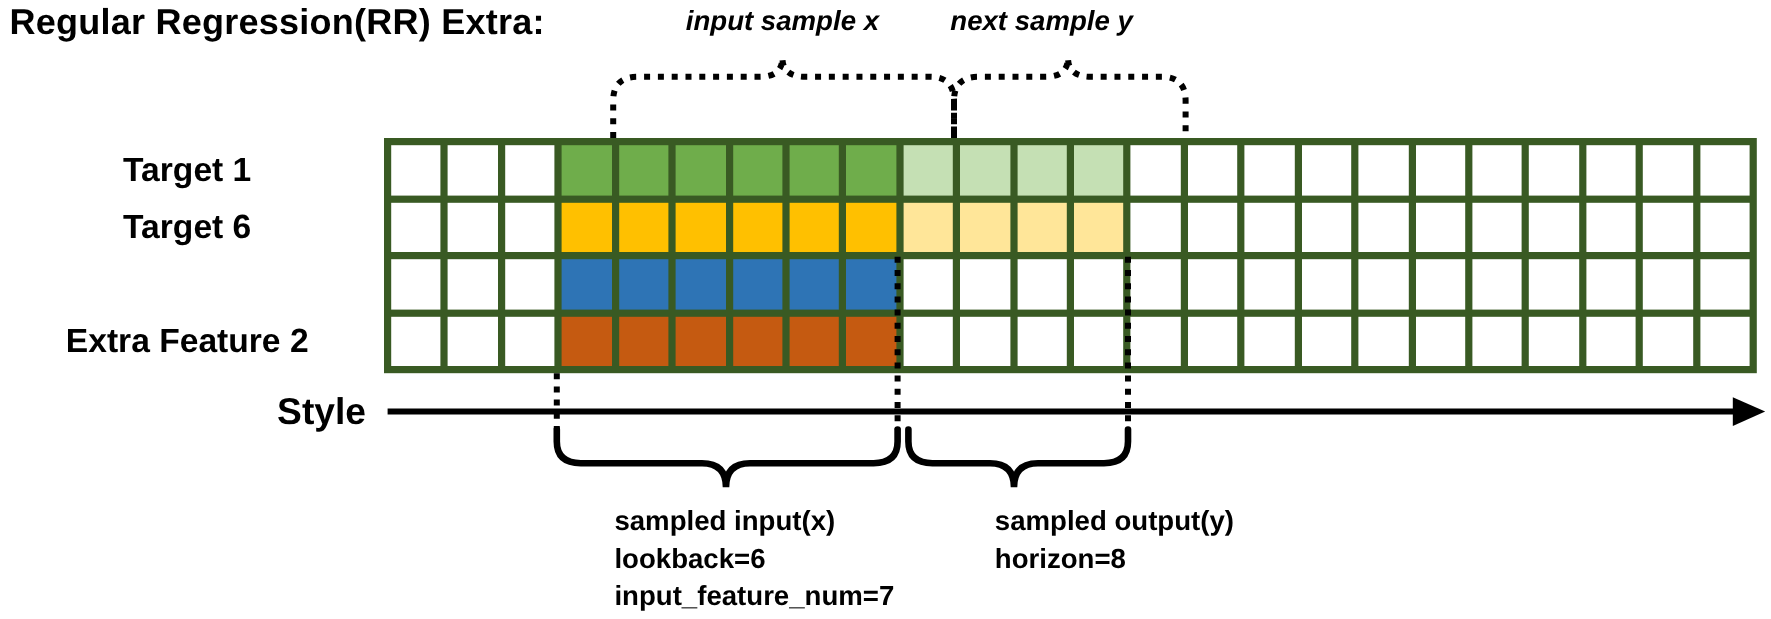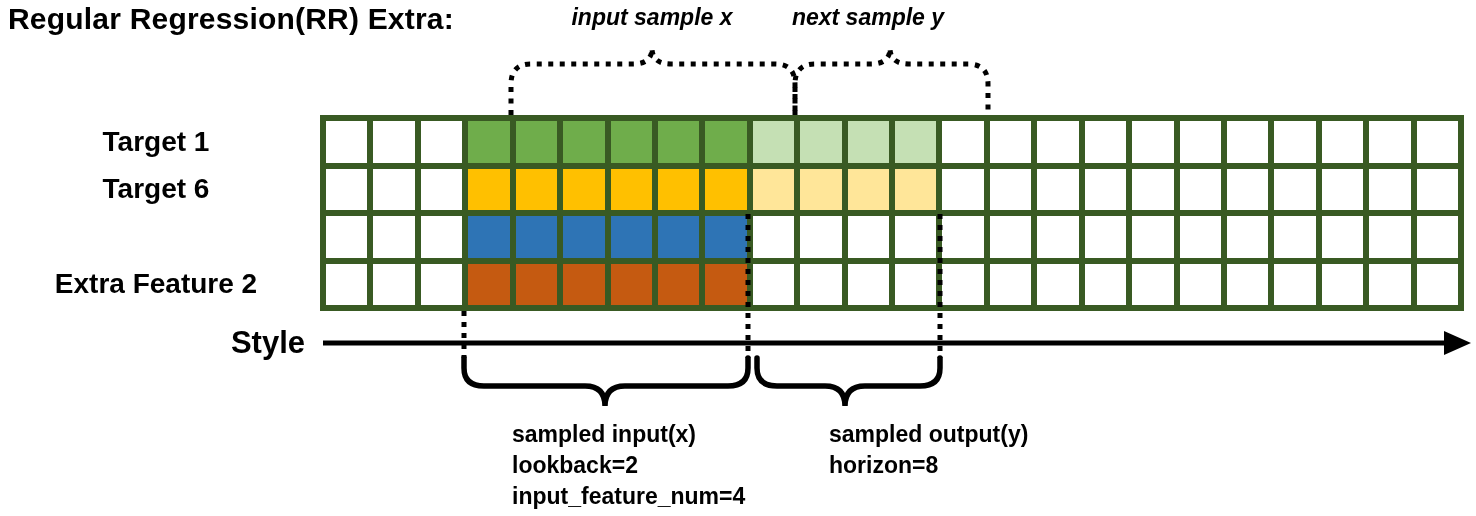--- a/index.html
+++ b/index.html
@@ -173,22 +173,22 @@
     <polygon points="1444,331 1471,343 1444,355" fill="#000000"></polygon>
 
     <path d="M 464 358 L 464 368 Q 464 386 484 386 L 585 386 Q 605 386 605 406 Q 605 386 625 386 L 728 386 Q 748 386 748 368 L 748 358" fill="none" stroke="#000000" stroke-width="5.5" stroke-linecap="round"></path>
     <path d="M 757 358 L 757 368 Q 757 386 777 386 L 825 386 Q 845 386 845 406 Q 845 386 865 386 L 920 386 Q 940 386 940 368 L 940 358" fill="none" stroke="#000000" stroke-width="5.5" stroke-linecap="round"></path>
   </svg>
 
   <div class="time-label">Style</div>
 
   <div class="anno-block anno-input">
     <div>sampled input(x)</div>
-    <div>lookback=2</div>
-    <div>input_feature_num=4</div>
+    <div>lookback=6</div>
+    <div>input_feature_num=7</div>
   </div>
 
   <div class="anno-block anno-output">
     <div>sampled output(y)</div>
     <div>horizon=8</div>
   </div>
 
 </div>
 
 </body></html>

